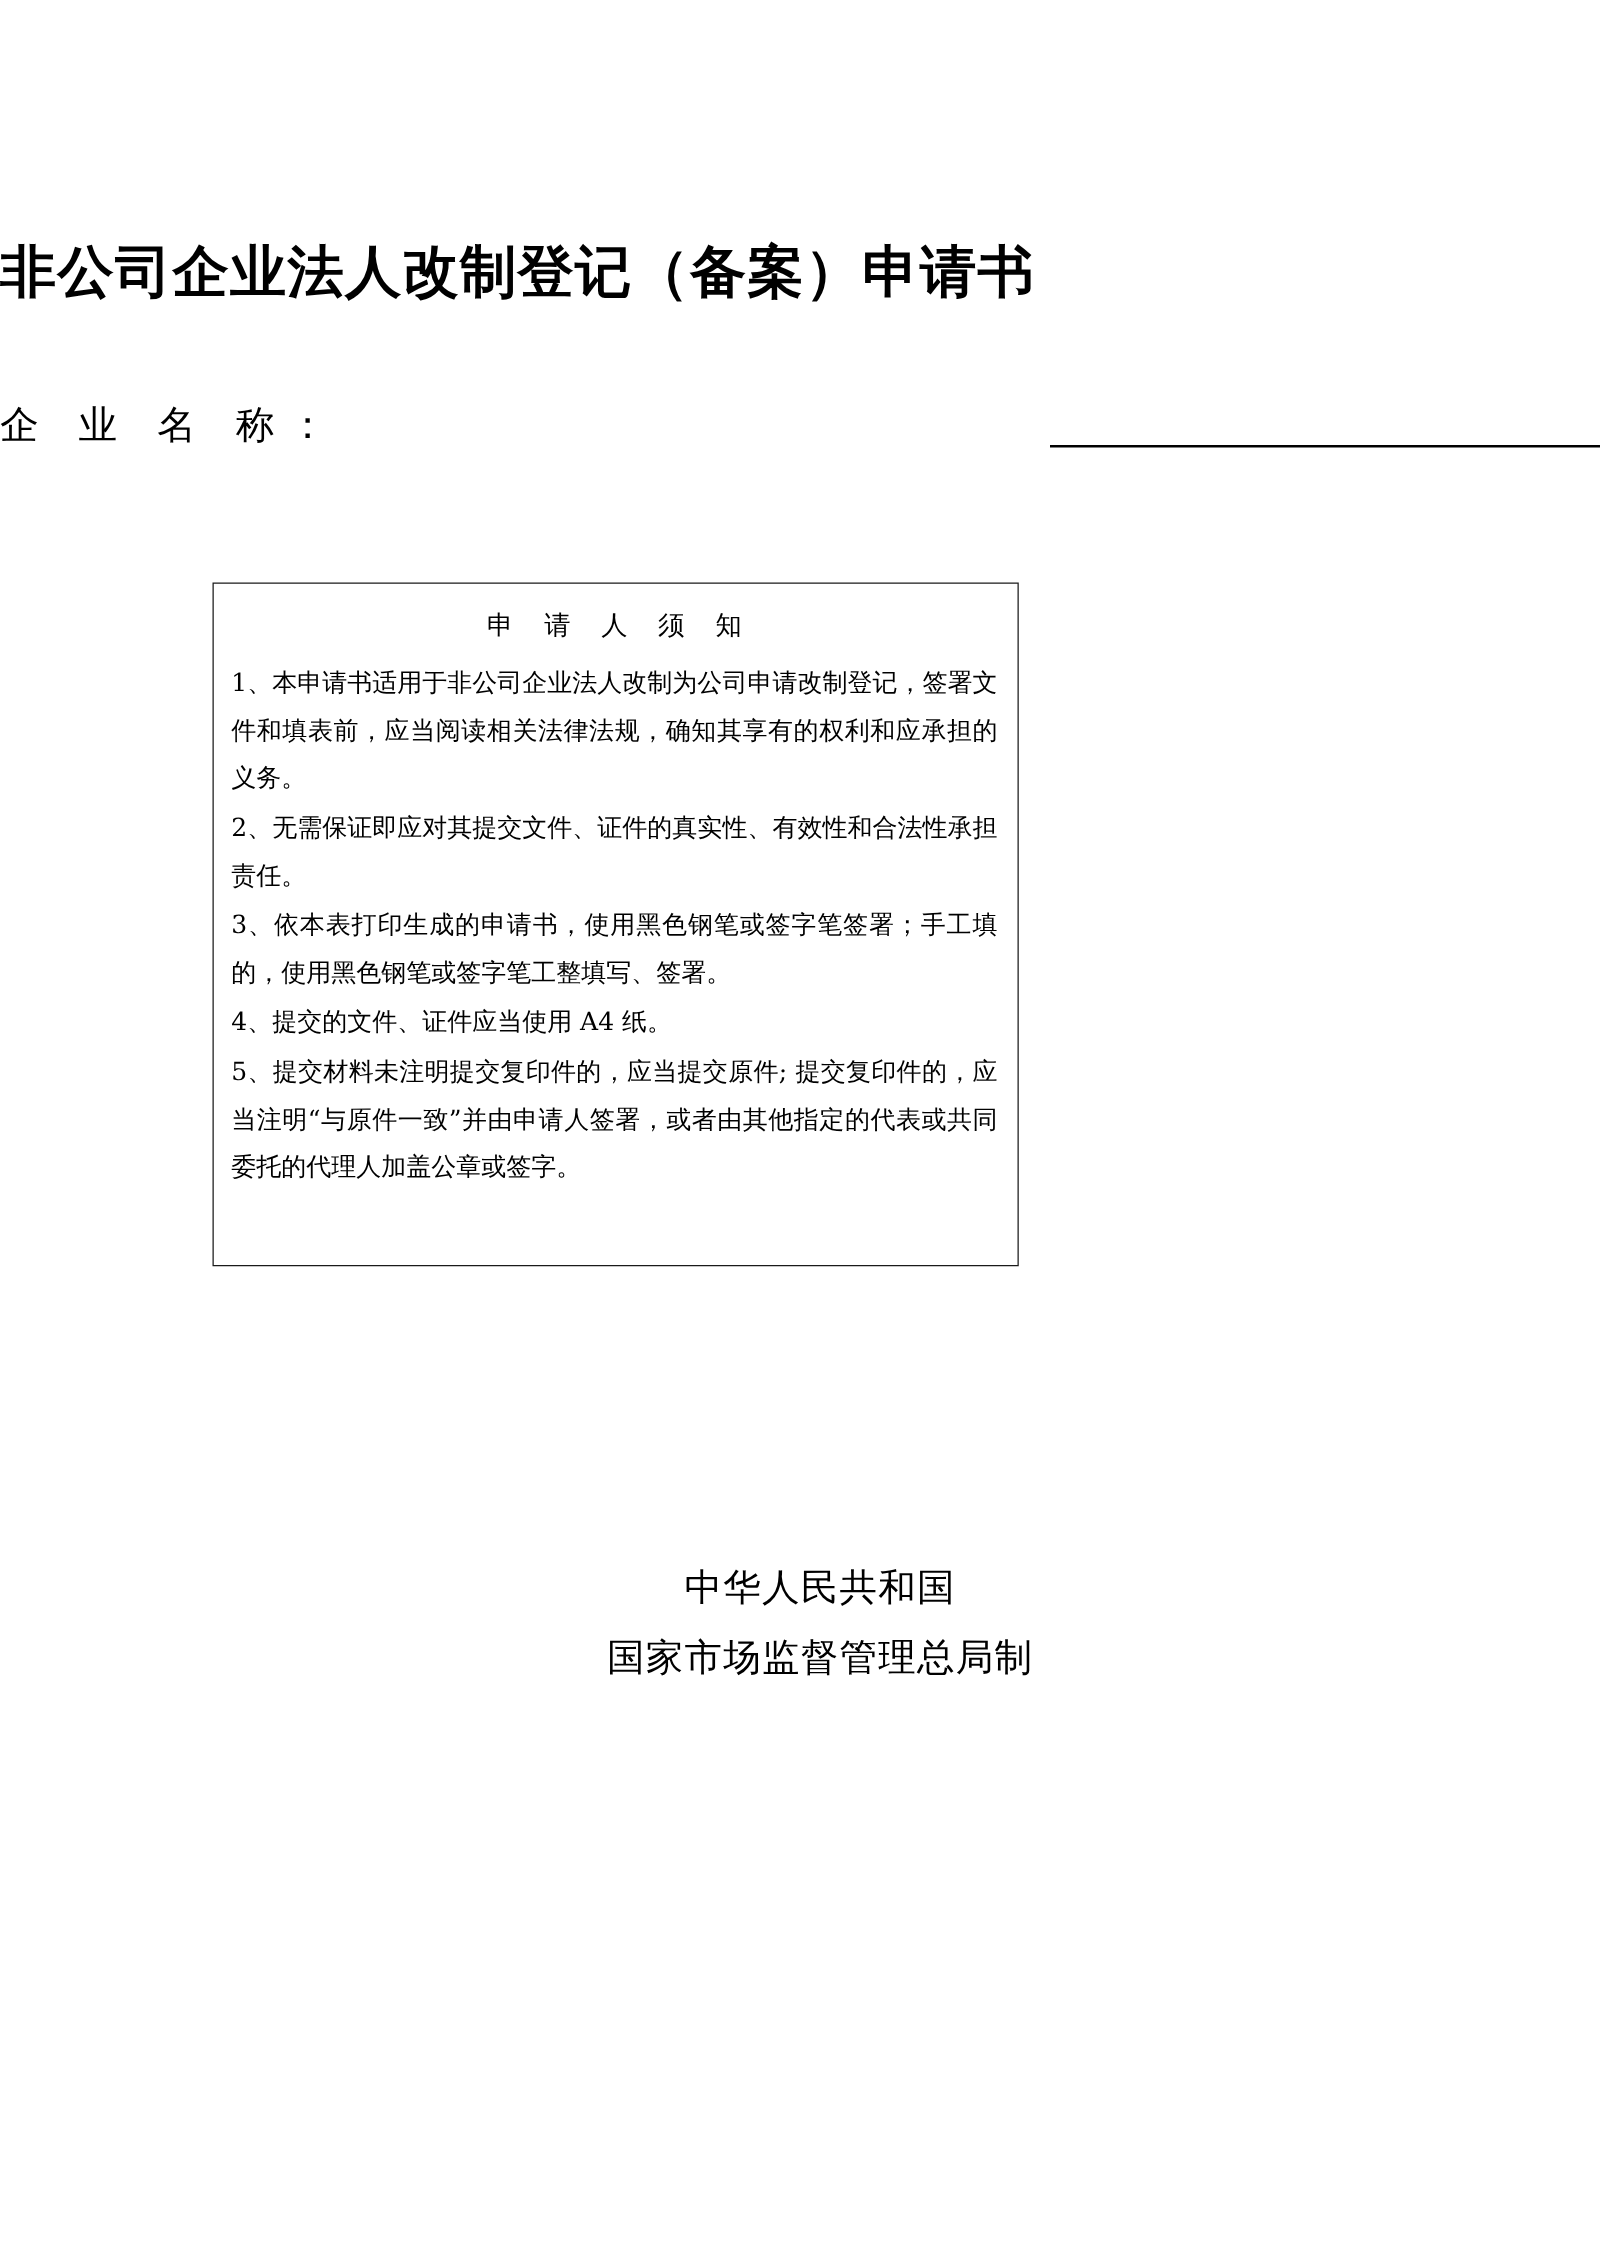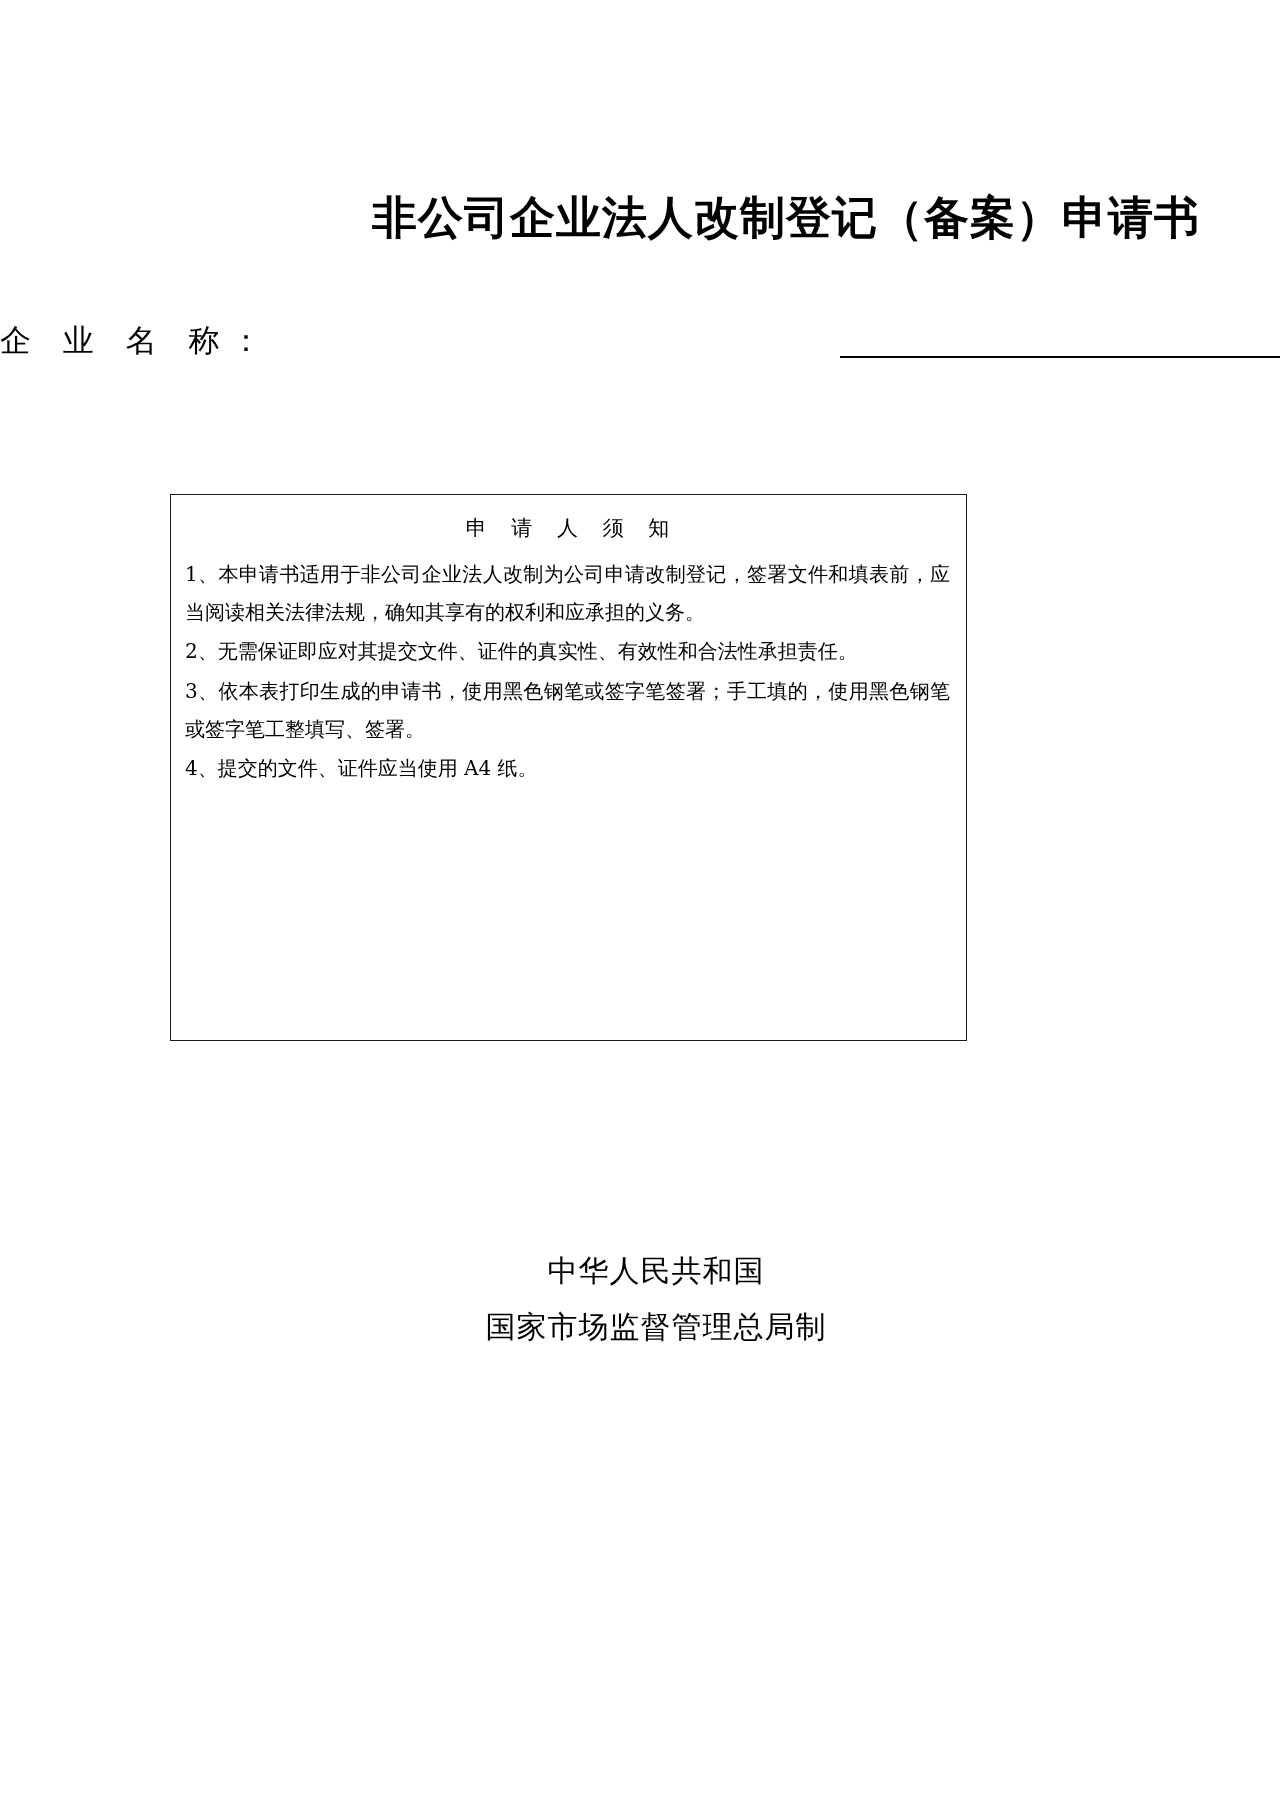--- a/index.html
+++ b/index.html
@@ -22,23 +22,23 @@
     height: 1810px;
     box-sizing: border-box;
     background: #ffffff;
     overflow: hidden;
   }
 
   
   .doc-title {
     position: absolute;
     top: 160px;
-    left: 16px;
+    left: 0;
     width: 1184px;
-    text-align: right;
+    text-align: left;
     font-family: "DejaVu Serif", "Liberation Serif", serif;
     font-size: 45px;
     font-weight: 700;
     letter-spacing: 1px;
     line-height: 1.25;
     white-space: nowrap;
   }
 
   
   .name-row {
@@ -64,26 +64,25 @@
     border-bottom: 2.5px solid #000000;
     height: 34px;
     margin-left: 4px;
   }
 
   
   .notice-box {
     position: absolute;
     top: 466px;
     left: 170px;
-    width: 797px;
+    width: 645px;
     min-height: 547px;
     border: 1.5px solid #1a1a1a;
     box-sizing: border-box;
     padding: 14px 16px 20px 14px;
-    margin-top: 28px;
   }
   .notice-heading {
     text-align: center;
     font-family: "DejaVu Serif", "Liberation Serif", serif;
     font-size: 21px;
     letter-spacing: 9px;
     line-height: 1.5;
     margin: 4px 0 10px 0;
     text-indent: 9px;
   }
@@ -130,20 +129,21 @@
     <span class="name-blank"></span>
   </div>
 
   <div class="notice-box">
     <div class="notice-heading">申 请 人 须 知</div>
     <ul class="notice-list">
       <li class="notice-item">1、本申请书适用于非公司企业法人改制为公司申请改制登记，签署文件和填表前，应当阅读相关法律法规，确知其享有的权利和应承担的义务。</li>
       <li class="notice-item">2、无需保证即应对其提交文件、证件的真实性、有效性和合法性承担责任。</li>
       <li class="notice-item">3、依本表打印生成的申请书，使用黑色钢笔或签字笔签署；手工填的，使用黑色钢笔或签字笔工整填写、签署。</li>
       <li class="notice-item">4、提交的文件、证件应当使用 A4 纸。</li>
+      <li class="notice-item">5、提交材料未注明提交复印件的，应当提交原件; 提交复印件的，应当注明“与原件一致”并由申请人签署，或者由其他指定的代表或共同委托的代理人加盖公章或签字。</li>
     </ul>
   </div>
 
   <div class="footer">
     <div class="footer-line">中华人民共和国</div>
     <div class="footer-line">国家市场监督管理总局制</div>
   </div>
 
 </div>
 

